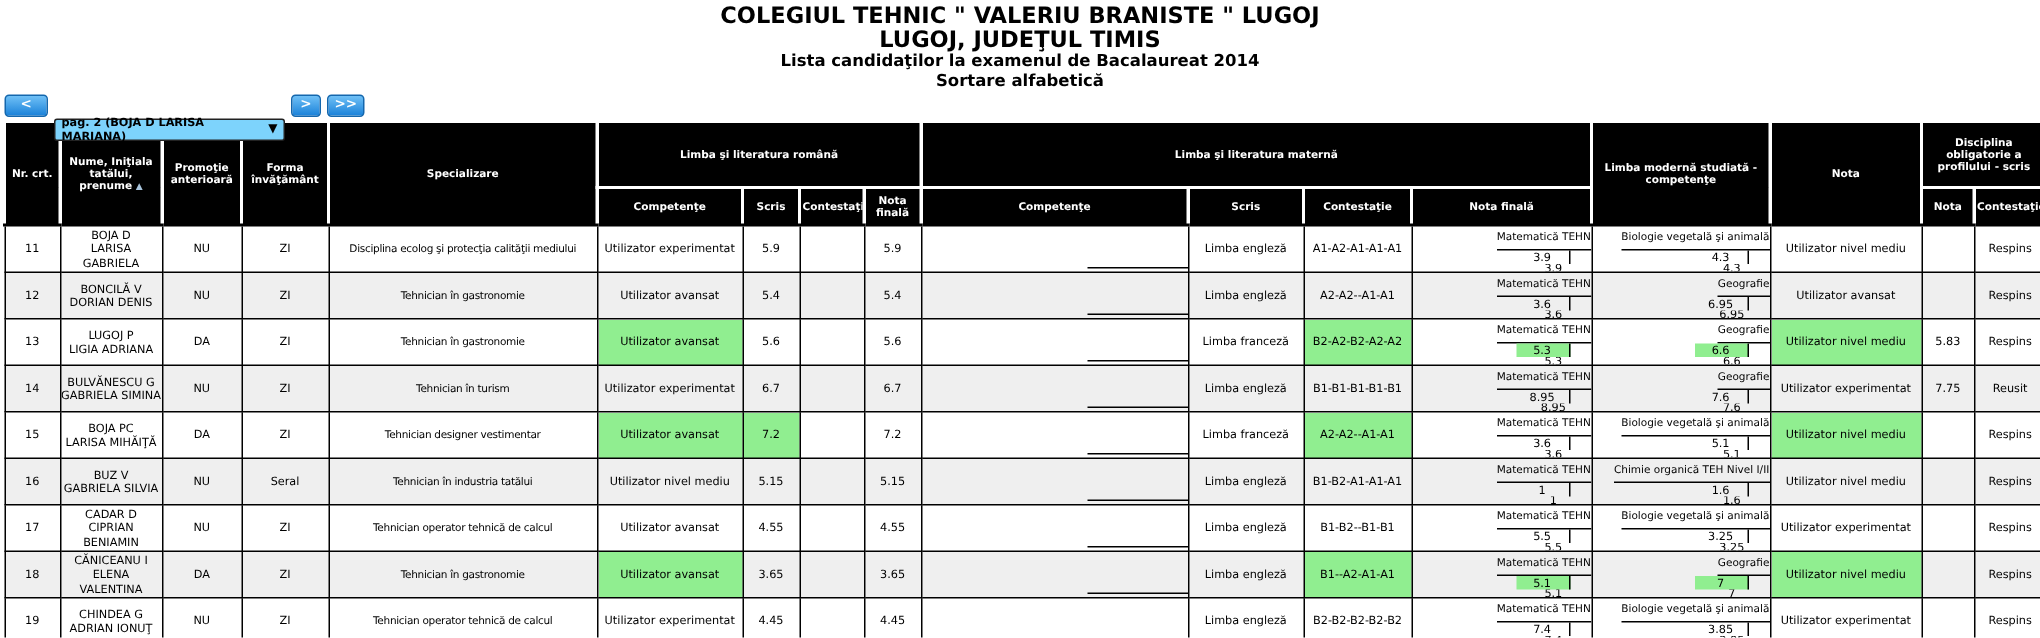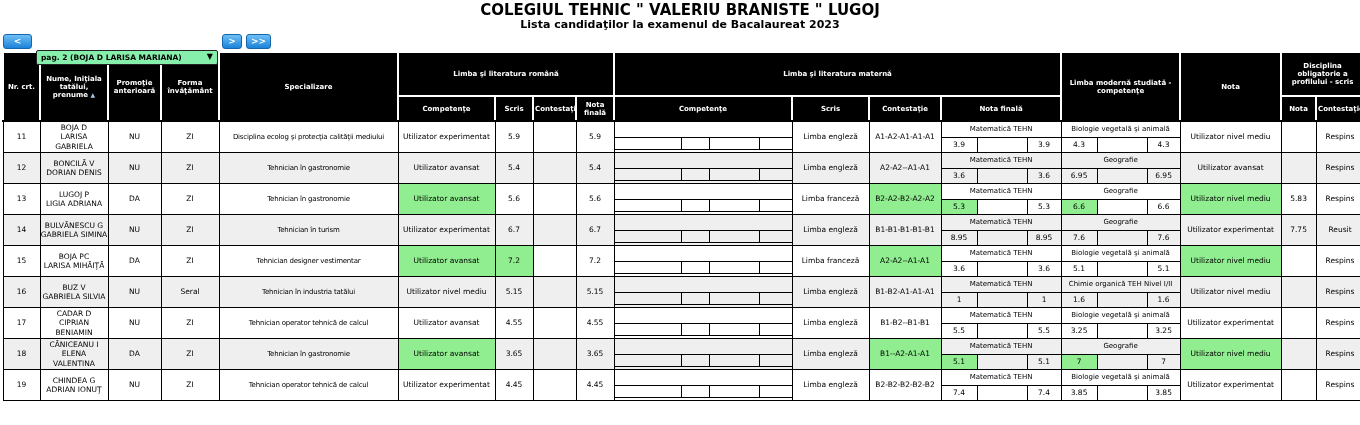--- a/index.html
+++ b/index.html
@@ -17,22 +17,22 @@
   .pagebar{display:flex;align-items:center;gap:4px;margin:2px 0 2px 3px;height:16px;}
   .pgbtn{
     height:15px;min-width:20px;padding:0 4px;box-sizing:border-box;
     background:linear-gradient(#6fc0f6,#1b82d9);
     border:1px solid #1467ad;border-radius:3px;color:#fff;
     font-weight:bold;font-size:9px;display:flex;align-items:center;justify-content:center;
     cursor:pointer;
   }
   .pgbtn.prev{width:29px;}
   .pgsel{
-    width:182px;height:15px;box-sizing:border-box;border:1px solid #222;border-radius:2px;
-    background:#86efac;display:flex;align-items:center;justify-content:space-between;
+    width:154px;height:15px;box-sizing:border-box;border:1px solid #222;border-radius:2px;
+    background:#7dd3fc;display:flex;align-items:center;justify-content:space-between;
     font-size:7.5px;font-weight:bold;padding:0 4px;cursor:pointer;margin-top:32px;
   }
   .pgsel .arrow{font-size:8px;line-height:8px;}
   
   table{border-collapse:collapse;table-layout:fixed;margin-left:2px;width:1359px;}
   th{
     background:#000;color:#fff;font-size:7px;font-weight:bold;
     border:2px solid #fff;border-bottom:2px solid #000;
     padding:1px;text-align:center;vertical-align:middle;overflow:hidden;
   }
@@ -41,40 +41,42 @@
   thead tr.h2 th{height:21px;}
   td{
     border:1px solid #000;font-size:7.5px;text-align:center;vertical-align:middle;
     padding:0;height:30px;overflow:hidden;line-height:1.25;
   }
   tr.odd{background:#fff;}
   tr.even{background:#efefef;}
   .hl{background:#90ee90;}
   td.spec{font-size:7px;letter-spacing:-0.2px;white-space:nowrap;}
   td.group-cell{padding:0;}
-  .nest{display:flex;flex-direction:column;height:30px;}
+  .nest{display:flex;flex-direction:column;height:30px;align-items:flex-end;}
   .nest-top{
     flex:1;border-bottom:1px solid #000;display:flex;align-items:center;justify-content:center;
     font-size:7px;white-space:nowrap;overflow:hidden;
   }
-  .nest-bottom{display:flex;height:14px;}
+  .nest-bottom{display:flex;height:14px;flex-direction:column;}
   .nest.materna .nest-top{border-bottom:1px solid #000;}
   .nest.materna .nest-bottom{height:11px;border-bottom:1px solid #000;margin-bottom:2px;}
   .nc{border-right:1px solid #000;display:flex;align-items:center;justify-content:center;box-sizing:border-box;overflow:hidden;}
   .nc.last{border-right:none;flex:1;}
   .nc.m1{width:67px;} .nc.m2{width:28px;} .nc.m3{width:50px;}
   .nc.d1{width:36px;} .nc.d2{width:50px;}
   .sort{color:#a8c4dc;font-size:6px;}
 </style>
 </head>
 <body>
 
 <div class="titles">
   <div class="t1">COLEGIUL TEHNIC " VALERIU BRANISTE " LUGOJ</div>
-  <div class="t3">Lista candidaţilor la examenul de Bacalaureat 2023</div>
+  <div class="t2">LUGOJ, JUDEŢUL TIMIS</div>
+  <div class="t3">Lista candidaţilor la examenul de Bacalaureat 2014</div>
+  <div class="t4">Sortare alfabetică</div>
 </div>
 
 <div class="pagebar">
   <div class="pgbtn prev">
       <span>&lt;</span>
     </div>
   <div class="pgsel">
     <span>pag. 2 (BOJA D LARISA MARIANA)</span>
     <span class="arrow">▼</span>
   </div>

